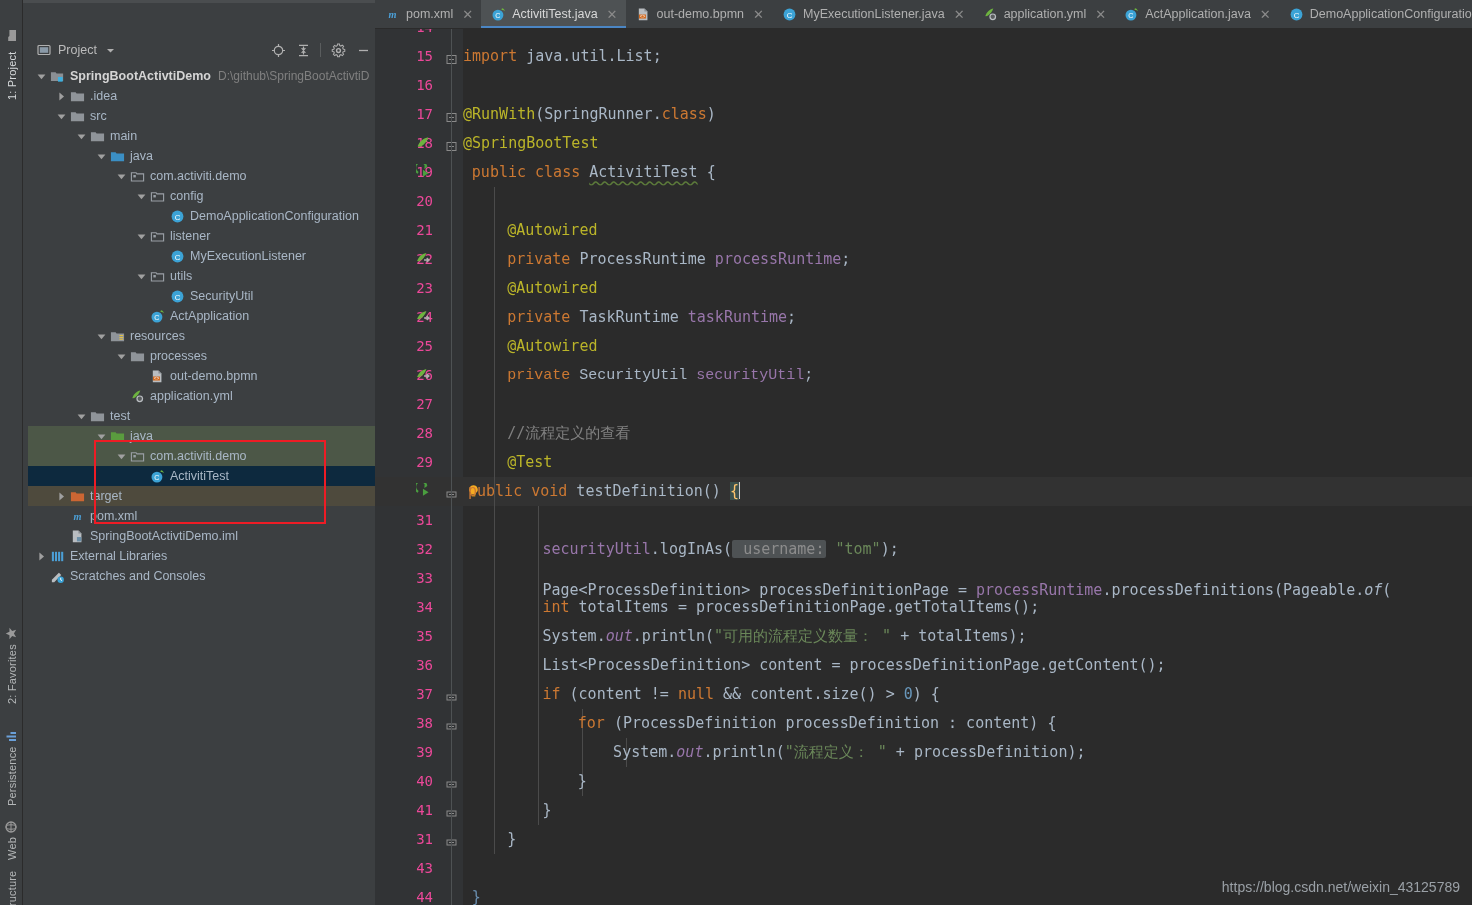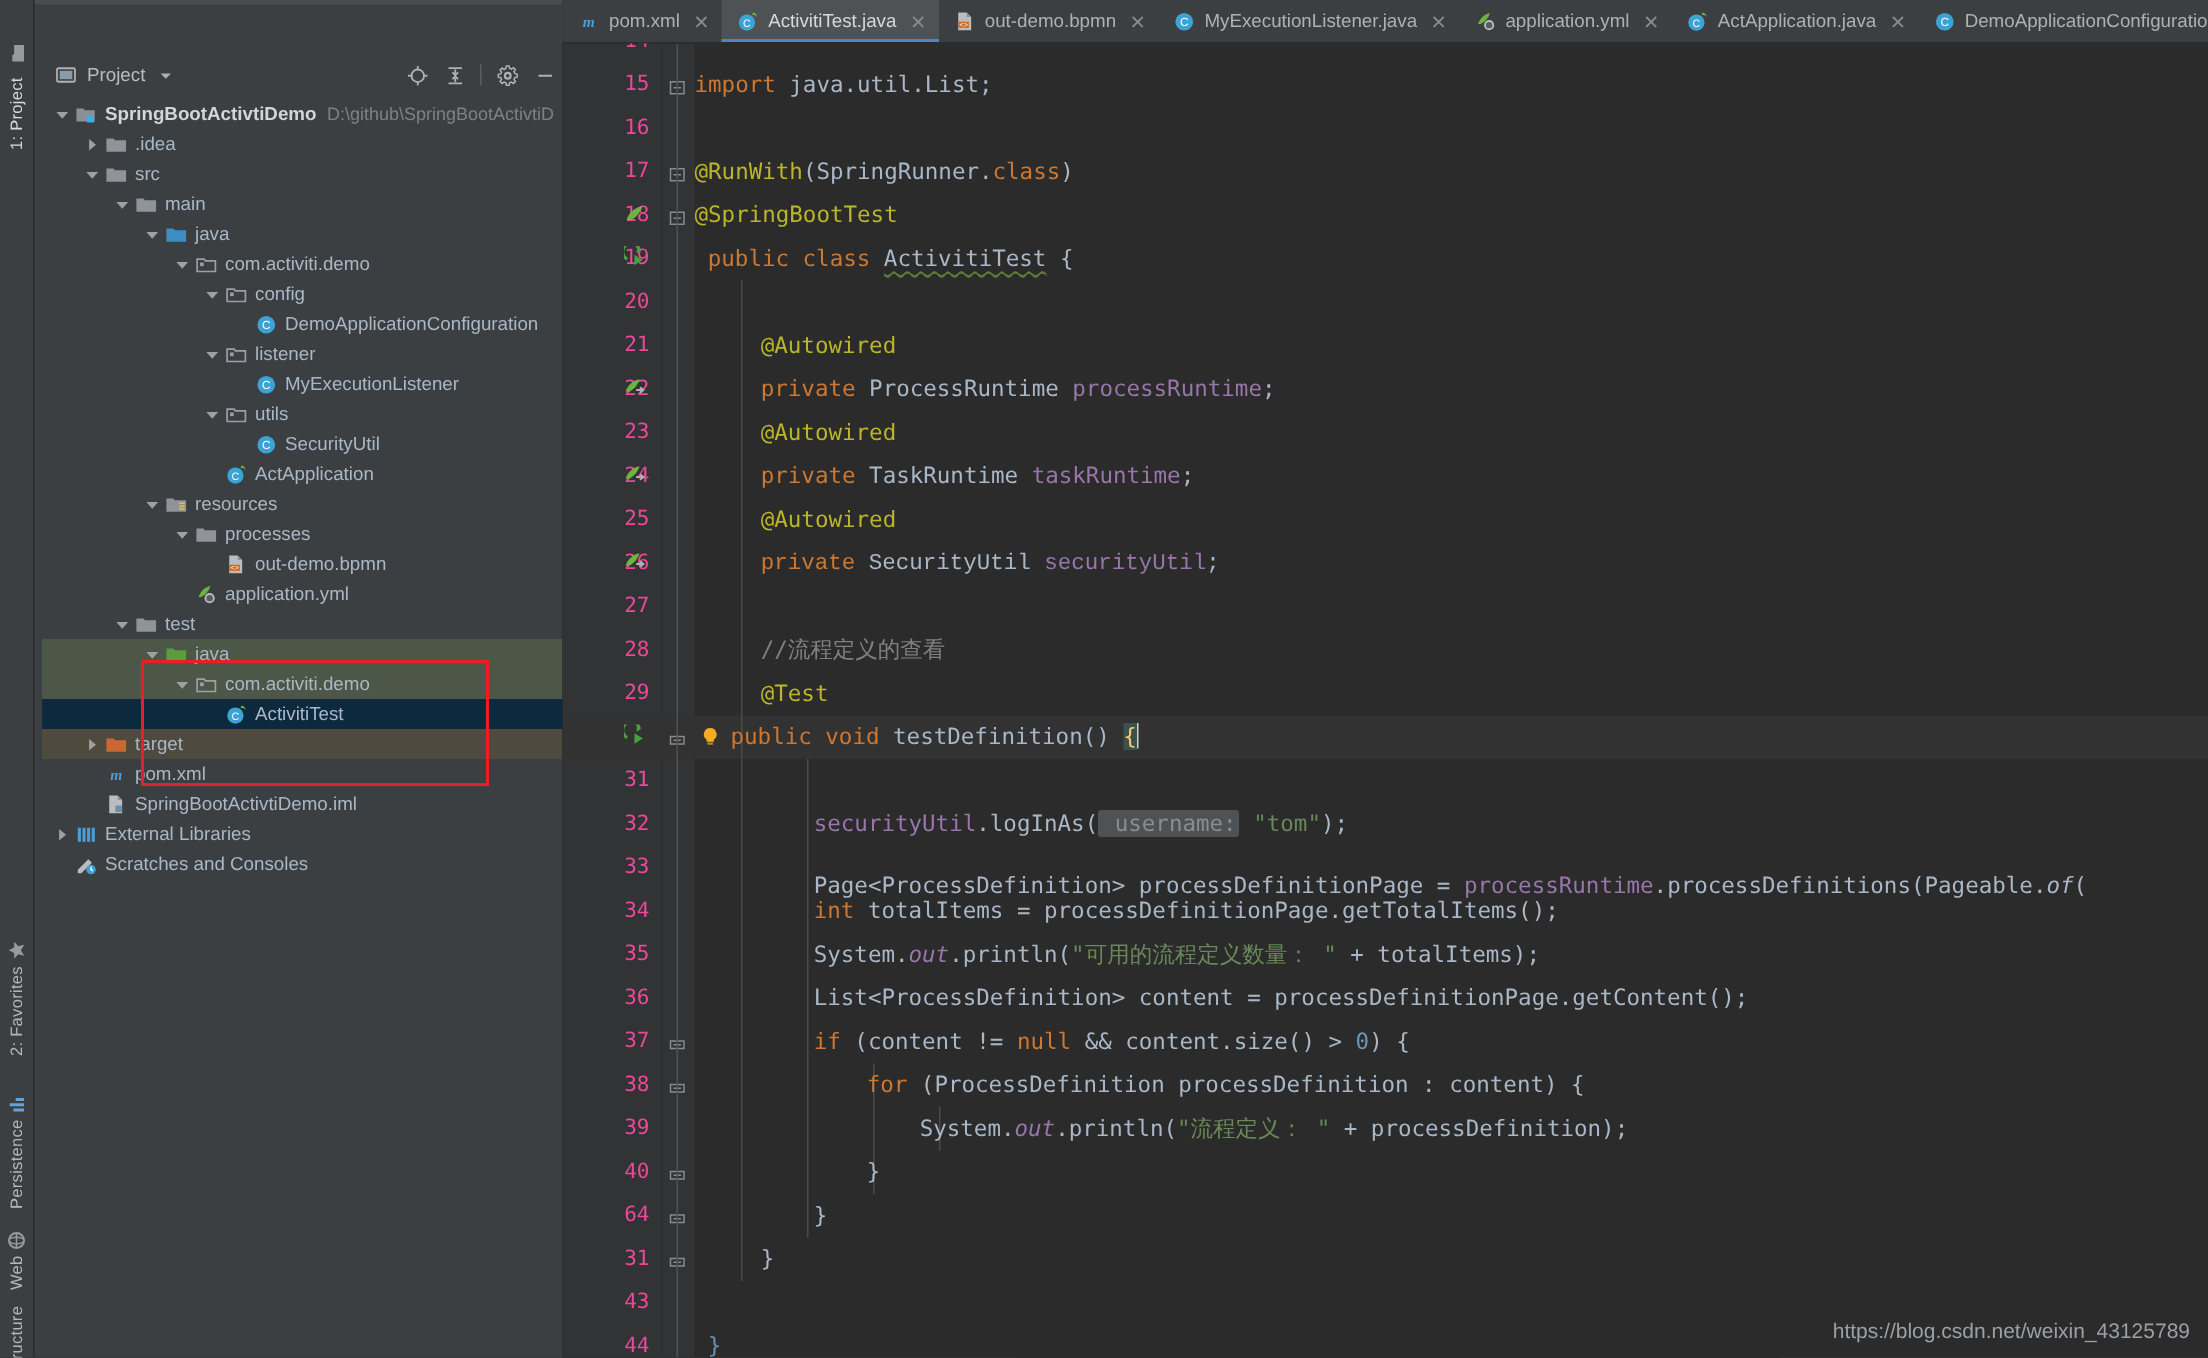--- a/index.html
+++ b/index.html
@@ -661,21 +661,21 @@
           <div class="ln" style="top: 477px;">31</div>
           <div class="ln" style="top: 506px;">32</div>
           <div class="ln" style="top: 535px;">33</div>
           <div class="ln" style="top: 564px;">34</div>
           <div class="ln" style="top: 593px;">35</div>
           <div class="ln" style="top: 622px;">36</div>
           <div class="ln" style="top: 651px;">37</div>
           <div class="ln" style="top: 680px;">38</div>
           <div class="ln" style="top: 709px;">39</div>
           <div class="ln" style="top: 738px;">40</div>
-          <div class="ln" style="top: 767px;">64</div>
+          <div class="ln" style="top: 767px;">41</div>
           <div class="ln" style="top: 796px;">31</div>
           <div class="ln" style="top: 825px;">43</div>
           <div class="ln" style="top: 854px;">44</div>
         </div>
       <div id="fold-strip"></div>
       <div id="code-scroll">
           <div class="cur-line-bg" style="top: 448px;"></div>
           <div class="gmark" style="left: 41px; top: 106px;"><svg width="15" height="15" viewBox="0 0 16 16">
               <path d="M1.8 12c2.5-6 6.5-8.6 11.4-9.6-1.3 4-4 7.8-7.9 9.8-1.3.6-2.9.6-3.5-.2z" fill="#6db33f"></path>
             </svg></div>
@@ -751,21 +751,21 @@
           <div class="code-line" style="top: 100px; left: 88px;"><span class="anno">@SpringBootTest</span></div>
           <div class="code-line" style="top: 129px; left: 96.83px;"><span class="kw">public class</span> <span class="err-underline">ActivitiTest</span> {</div>
           <div class="code-line" style="top: 187px; left: 132.15px;"><span class="anno">@Autowired</span></div>
           <div class="code-line" style="top: 216px; left: 132.15px;"><span class="kw">private</span> ProcessRuntime <span class="fld">processRuntime</span>;</div>
           <div class="code-line" style="top: 245px; left: 132.15px;"><span class="anno">@Autowired</span></div>
           <div class="code-line" style="top: 274px; left: 132.15px;"><span class="kw">private</span> TaskRuntime <span class="fld">taskRuntime</span>;</div>
           <div class="code-line" style="top: 303px; left: 132.15px;"><span class="anno">@Autowired</span></div>
           <div class="code-line" style="top: 332px; left: 132.15px; font-family: Liberation Mono, monospace;"><span class="kw">private</span> SecurityUtil <span class="fld">securityUtil</span>;</div>
           <div class="code-line" style="top: 390px; left: 132.15px;"><span class="cmt">//流程定义的查看</span></div>
           <div class="code-line" style="top: 419px; left: 132.15px;"><span class="anno">@Test</span></div>
-          <div class="code-line" style="top: 448px; left: 112px; text-align: right;"><span class="kw">public void</span> testDefinition() <span class="brace-hl">{</span><span class="caret"></span></div>
+          <div class="code-line" style="top: 448px; left: 93px; text-align: right;"><span class="kw">public void</span> testDefinition() <span class="brace-hl">{</span><span class="caret"></span></div>
           <div class="code-line" style="top: 506px; left: 167.47px;"><span class="fld">securityUtil</span>.logInAs(<span class="param-hint"> username:</span> <span class="str">"tom"</span>);</div>
           <div class="code-line" style="top: 535px; left: 167.47px; margin-top: 12px;">Page&lt;ProcessDefinition&gt; processDefinitionPage = <span class="fld">processRuntime</span>.processDefinitions(Pageable.<span class="stat">of</span>(</div>
           <div class="code-line" style="top: 564px; left: 167.47px;"><span class="kw">int</span> totalItems = processDefinitionPage.getTotalItems();</div>
           <div class="code-line" style="top: 593px; left: 167.47px;">System.<span class="statp">out</span>.println(<span class="str">"可用的流程定义数量： "</span> + totalItems);</div>
           <div class="code-line" style="top: 622px; left: 167.47px;">List&lt;ProcessDefinition&gt; content = processDefinitionPage.getContent();</div>
           <div class="code-line" style="top: 651px; left: 167.47px;"><span class="kw">if</span> (content != <span class="kw">null</span> &amp;&amp; content.size() &gt; <span class="num">0</span>) {</div>
           <div class="code-line" style="top: 680px; left: 202.79px;"><span class="kw">for</span> (ProcessDefinition processDefinition : content) {</div>
           <div class="code-line" style="top: 709px; left: 238.11px;">System.<span class="statp">out</span>.println(<span class="str">"流程定义： "</span> + processDefinition);</div>
           <div class="code-line" style="top: 738px; left: 202.79px;">}</div>
           <div class="code-line" style="top: 767px; left: 167.47px;">}</div>

